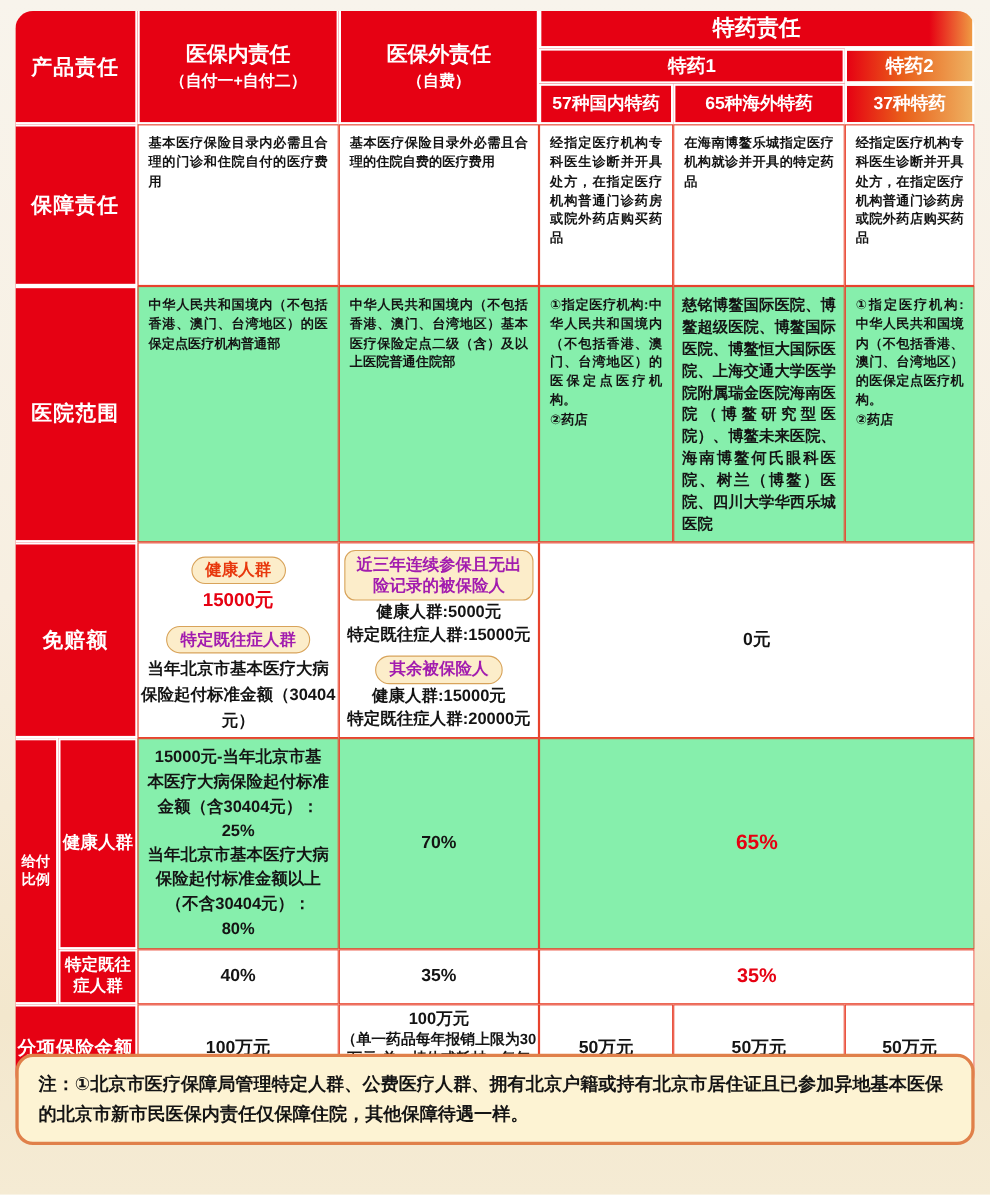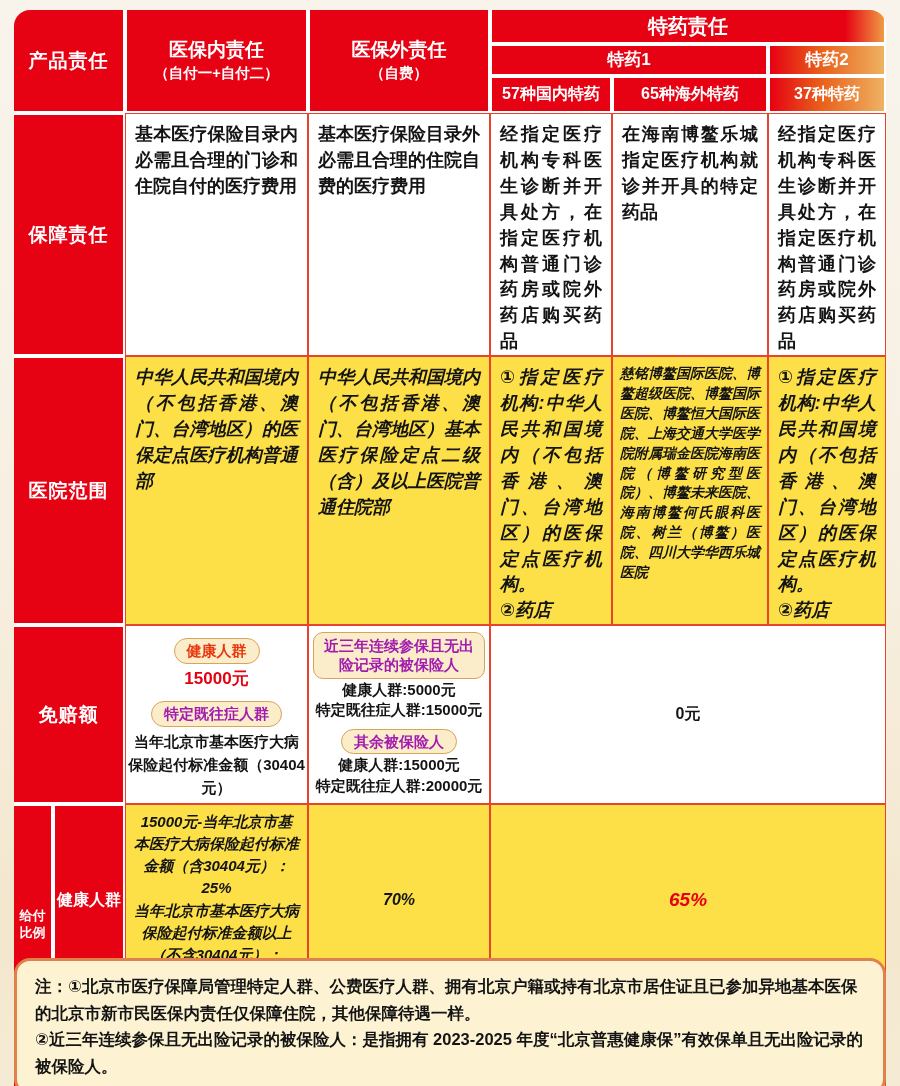--- a/index.html
+++ b/index.html
@@ -27,22 +27,22 @@
   .gradTitle{
     background:linear-gradient(90deg,#e60113 0%,#e60113 90%,#ef9b43 100%);
   }
   .bt0{border-top:0!important;}
   .bl0{border-left:0!important;}
   
   .data{
     background:#fff;border:1px solid #e8432e;color:#141414;
     font-weight:600;
   }
-  .pinkbg{background:#fde047;font-style:italic;}
-  .desc{padding:8px 9px 0;font-size:18px;line-height:1.44;text-align:justify;vertical-align:top;}
+  .pinkbg{background:#86efac;}
+  .desc{padding:8px 9px 0;font-size:12px;line-height:1.44;text-align:justify;vertical-align:top;}
   .desc-sm{font-size:14px;line-height:1.42;padding:7px 7px 5px;}
   .center{text-align:center;vertical-align:middle;}
   .val{font-size:16px;text-align:center;vertical-align:middle;}
   .red-val{color:#e60112;font-weight:700;font-size:17px;}
   .h-title{font-size:19px;line-height:1.3;}
   .h-sub{font-size:14.5px;font-weight:700;margin-top:2px;}
   .h-mid{font-size:17px;}
   .h-small{font-size:16px;}
   .side-label{font-size:19px;letter-spacing:1px;}
   .vert{font-size:13px;line-height:1.3;padding:0;}
@@ -182,14 +182,13 @@
     <td class="data val">50万元</td>
     <td class="data val">50万元</td>
     <td class="data val">50万元</td>
   </tr>
 </tbody>
     </table>
 </div>
 
 <div class="note-box">
   <div>注：①北京市医疗保障局管理特定人群、公费医疗人群、拥有北京户籍或持有北京市居住证且已参加异地基本医保的北京市新市民医保内责任仅保障住院，其他保障待遇一样。</div>
-  <div>②近三年连续参保且无出险记录的被保险人：是指拥有 2023-2025 年度“北京普惠健康保”有效保单且无出险记录的被保险人。</div>
 </div>
 
 </body></html>

